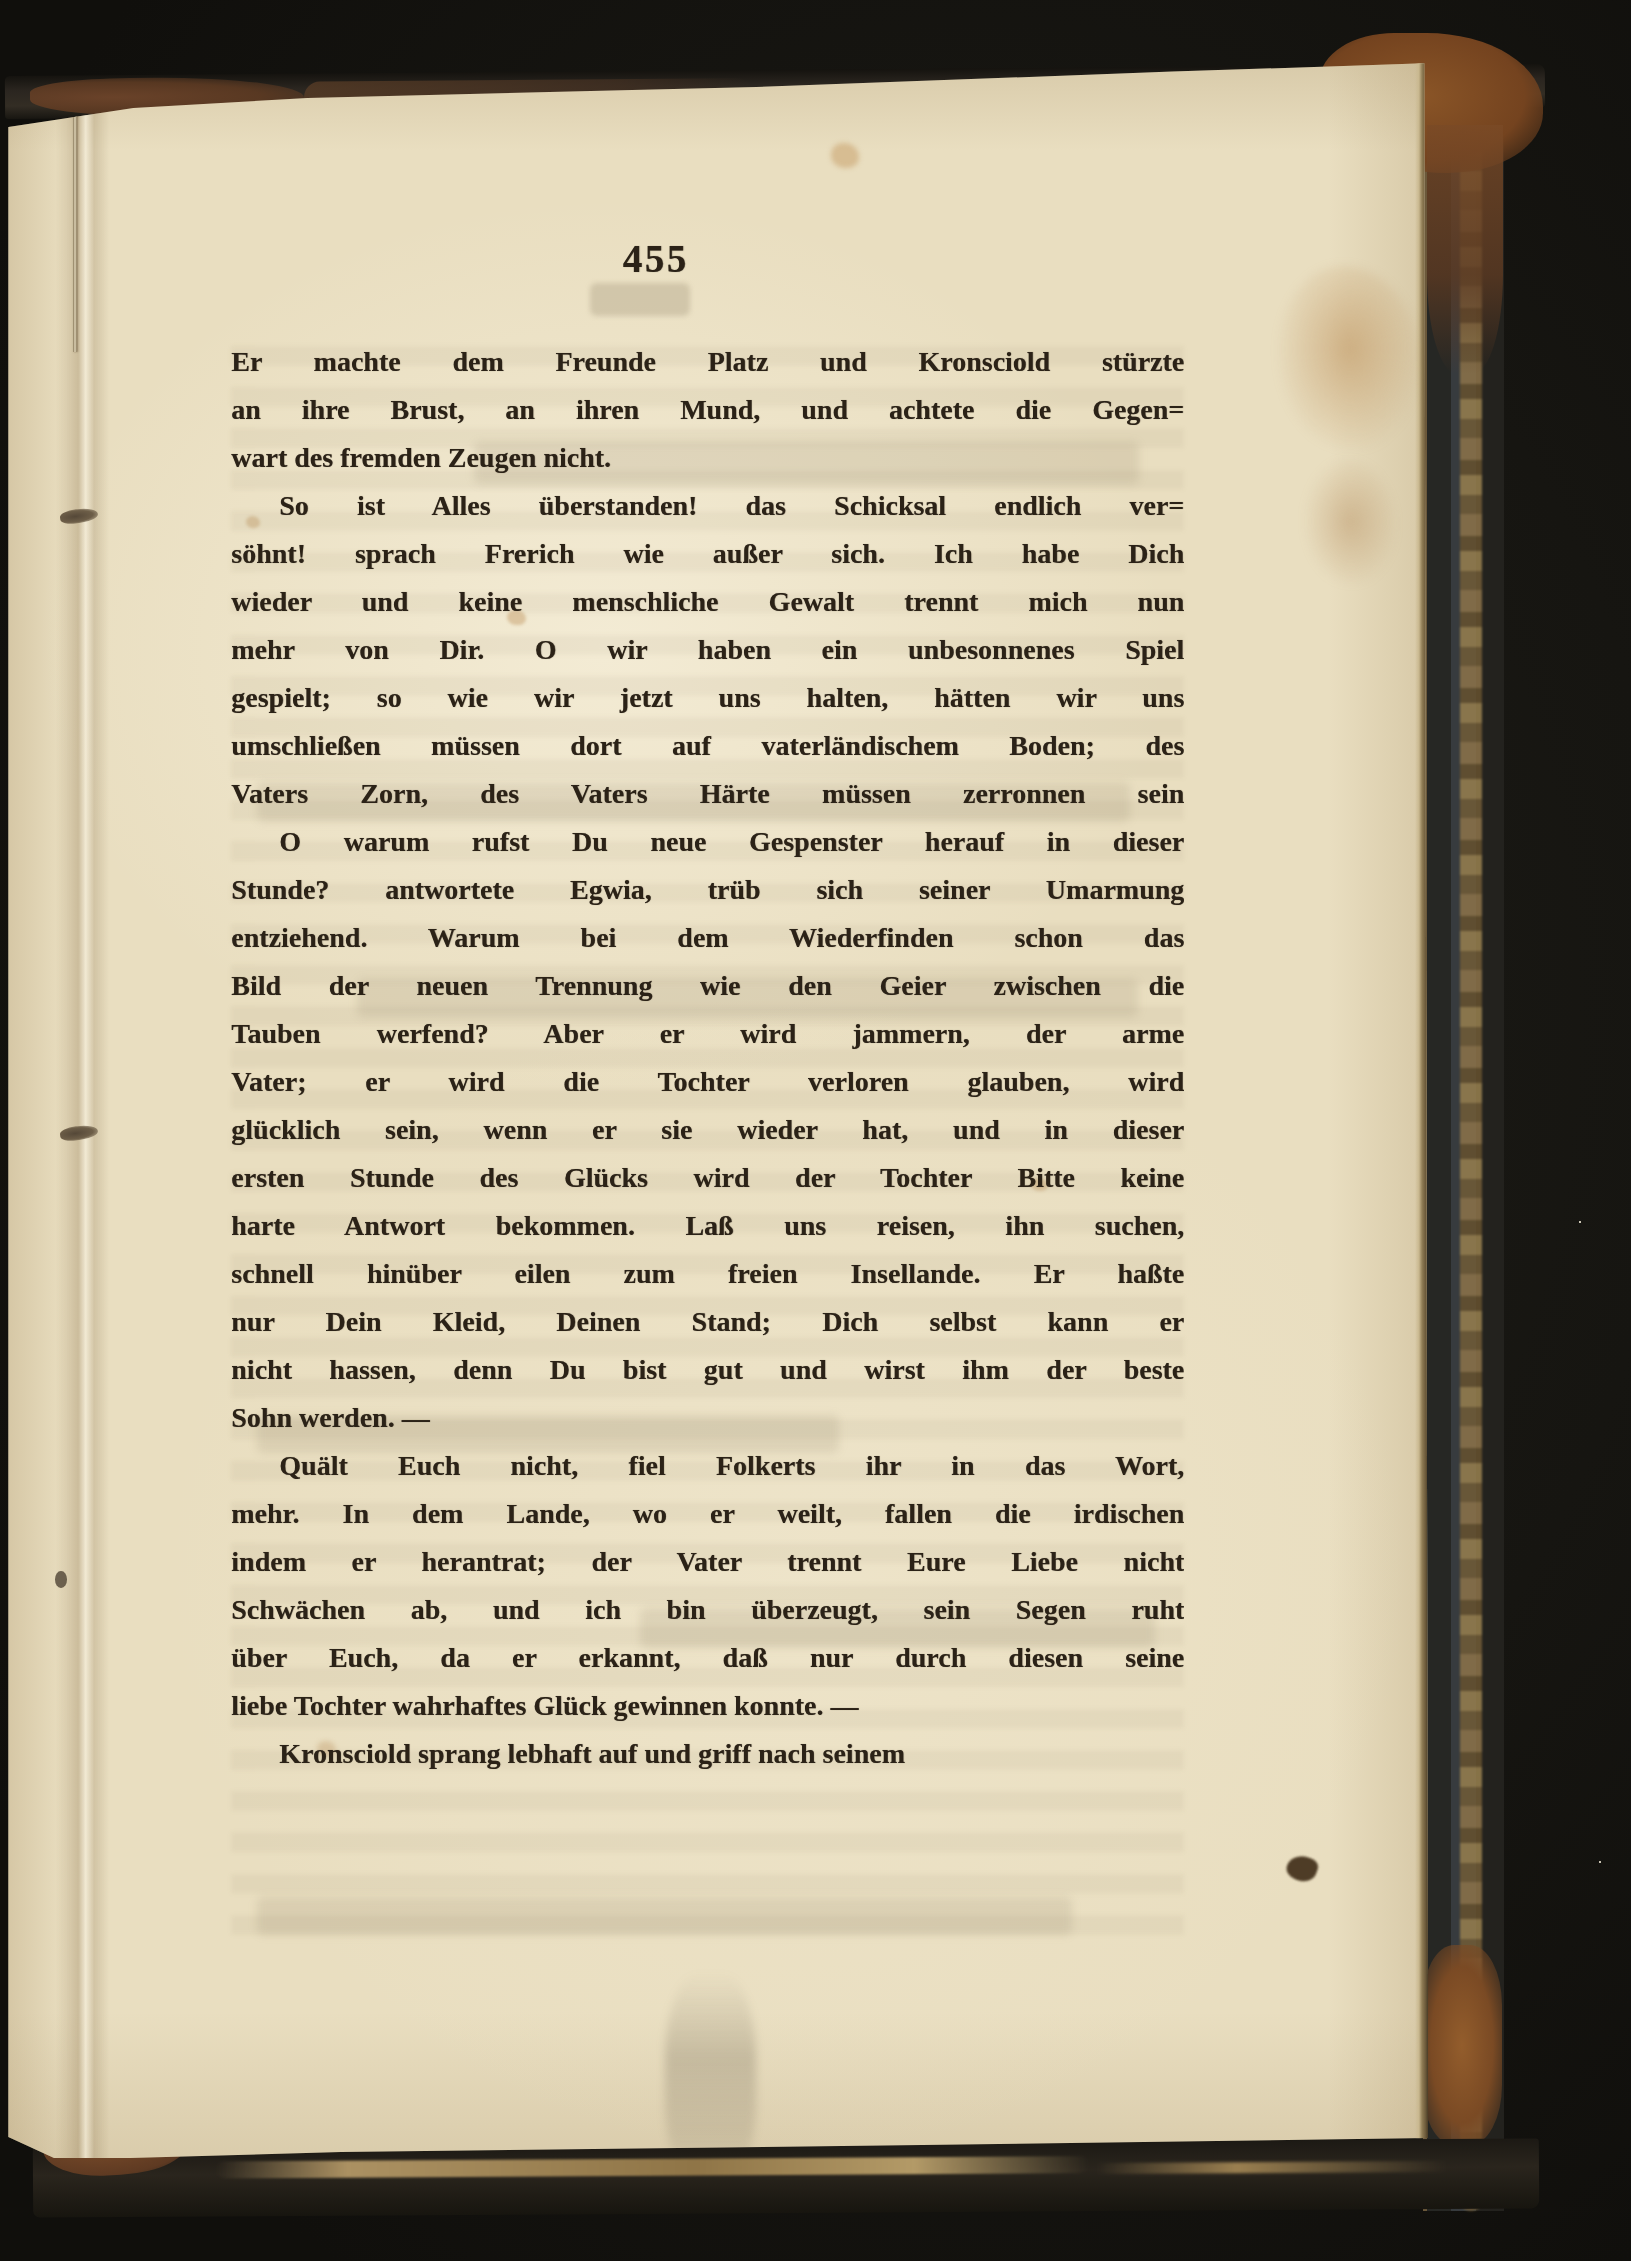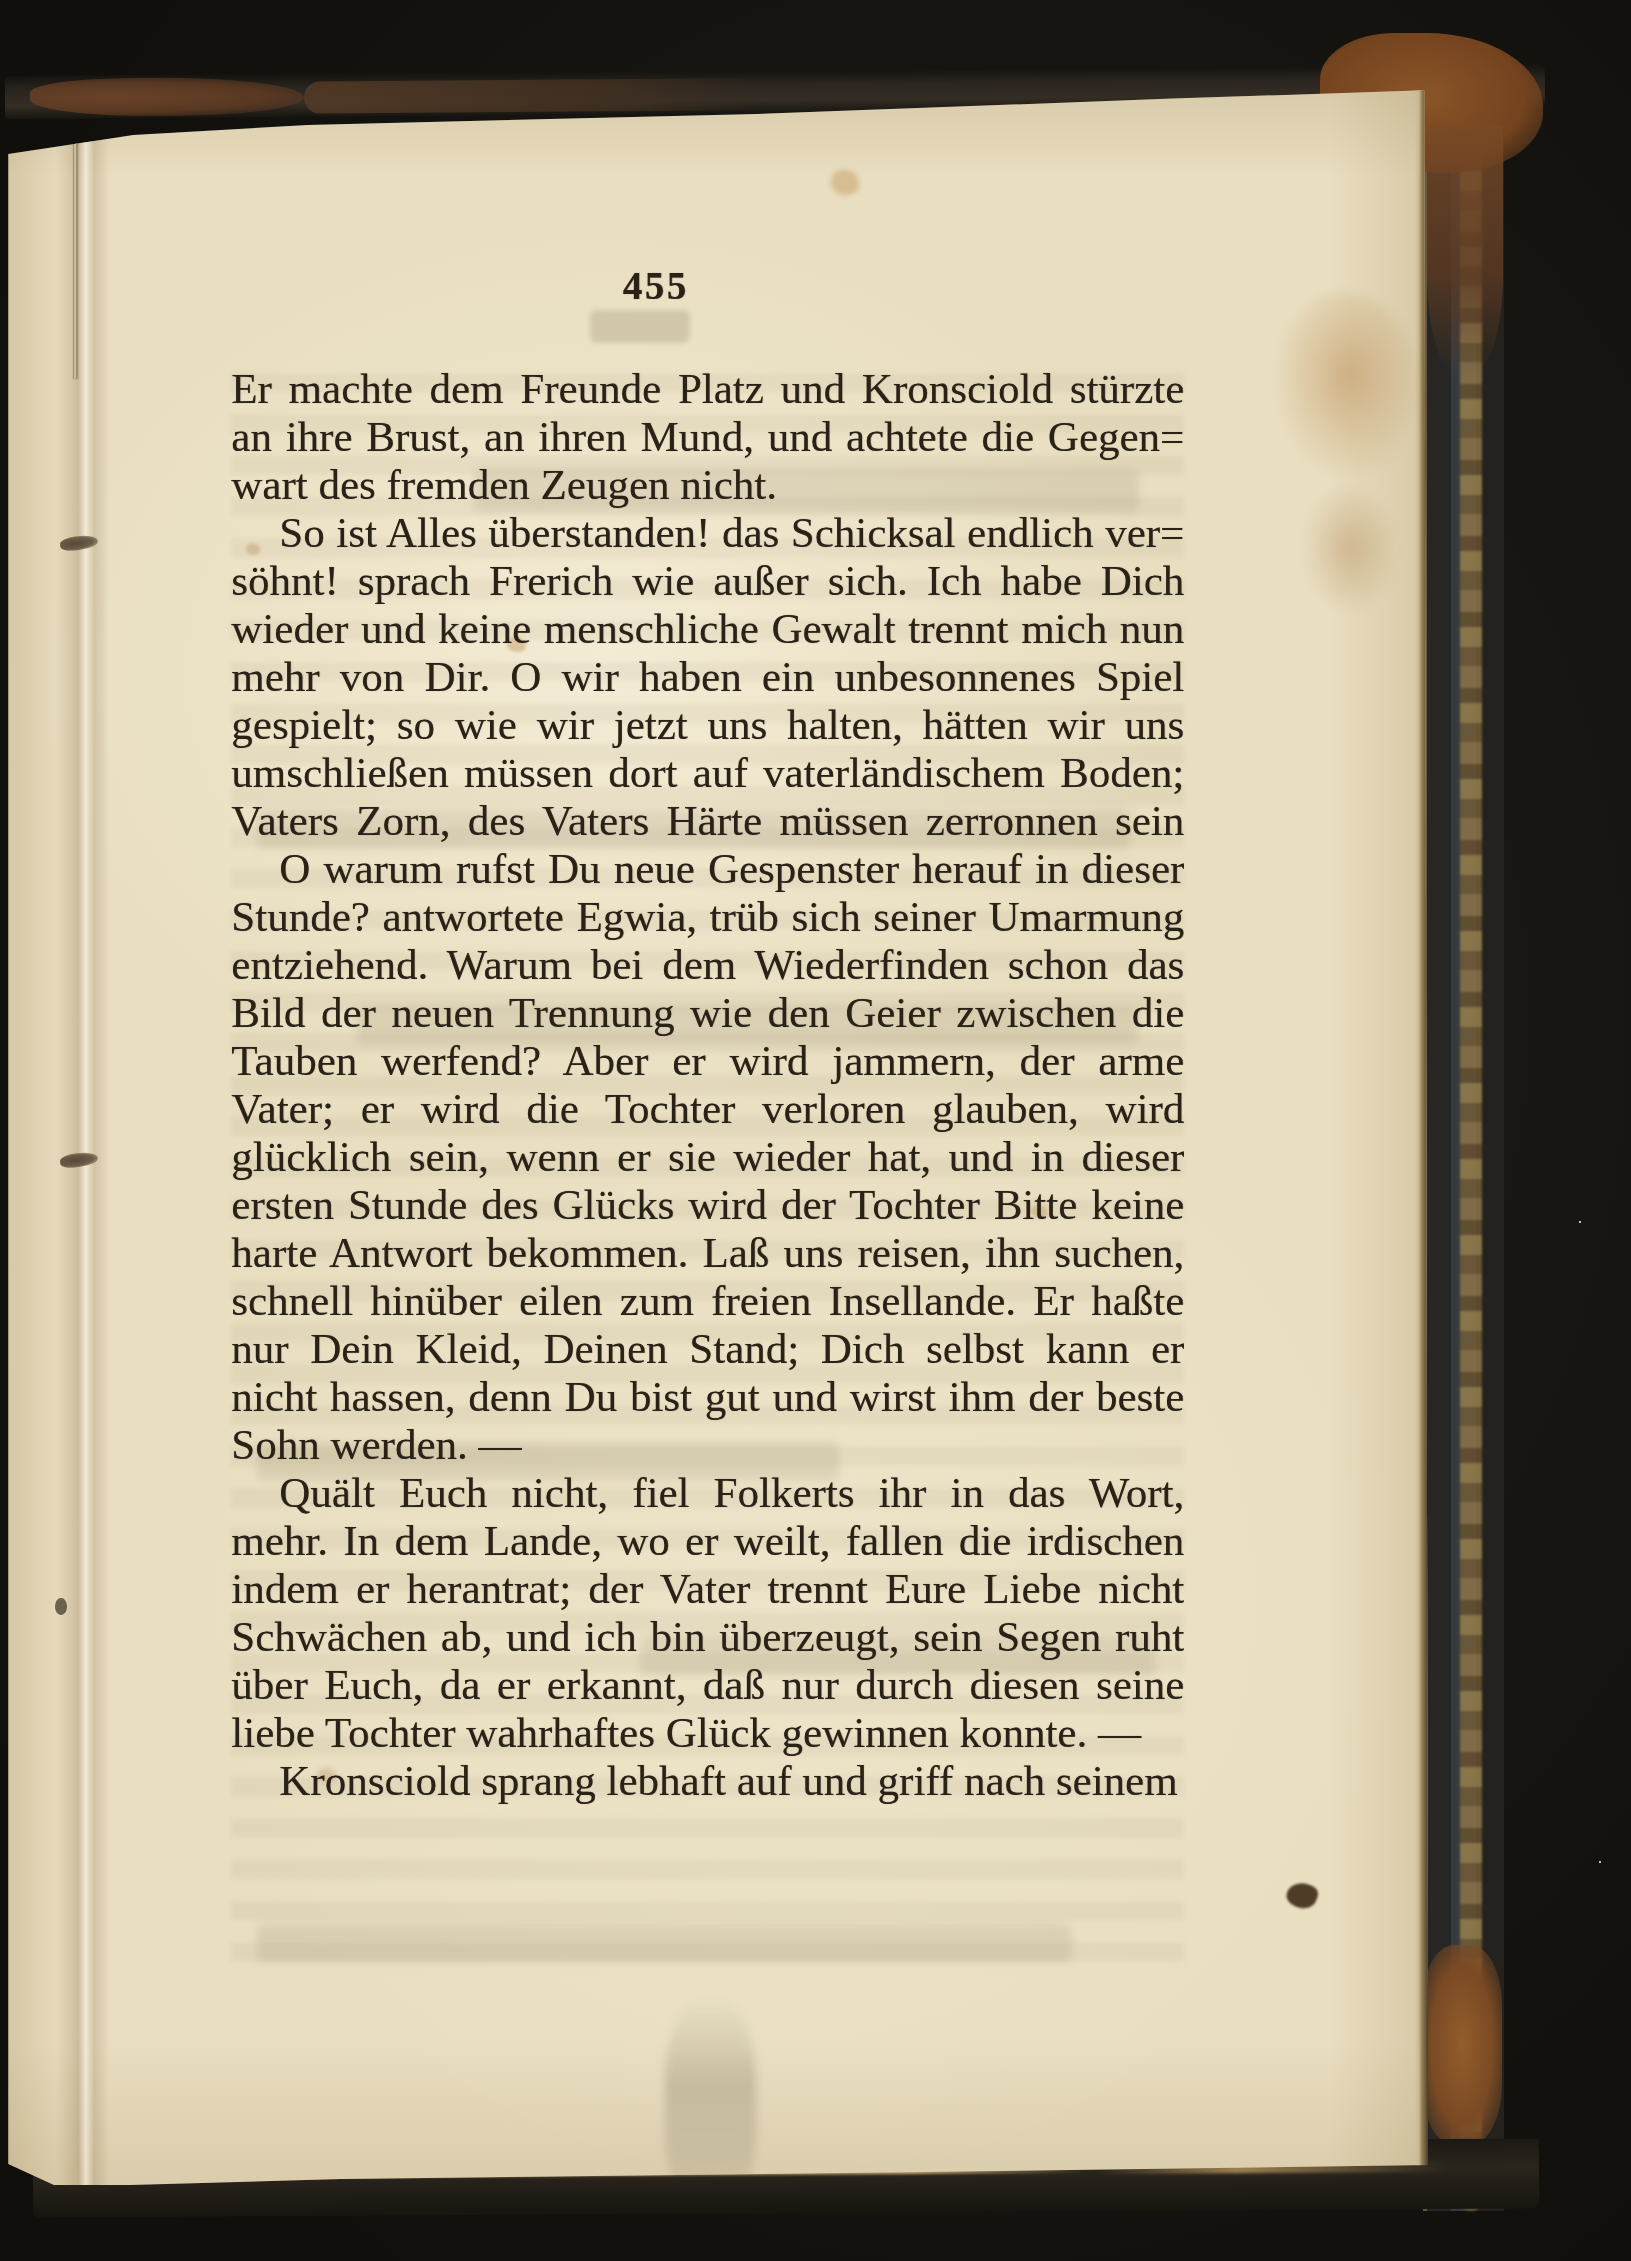--- a/index.html
+++ b/index.html
@@ -26,21 +26,21 @@
   #cover-right .fray{position:absolute;left:37px;top:0;width:21.6px;height:100%;background:repeating-linear-gradient(to bottom,#8d744a 0 21.6px,#66522f 21.6px 37px,#98804f 37px 57px,#715c37 57px 76px);filter:blur(0.8px);opacity:.85;border-radius:10px;}
   #corner-rust{left:1320px;top:33px;width:223px;height:140px;background:radial-gradient(ellipse at 45% 45%, #8a5527 0%, #74431f 60%, rgba(116,67,31,0) 100%);border-radius:35% 55% 45% 60%;}
   #rust-right-top{left:1427px;top:125px;width:76px;height:249px;background:linear-gradient(to bottom,#7a4a26,#5d3a22 60%,rgba(93,58,34,0));opacity:.8;border-radius:0 0 40% 40%;}
   #rust-right-bottom{left:1422px;top:1945px;width:80px;height:200px;background:radial-gradient(ellipse at 50% 50%, #935d2c 0%, #7a4a24 55%, rgba(122,74,36,0) 100%);border-radius:40%/30%;}
   #cover-bottom{left:33px;top:2143px;width:1506px;height:70px;background:linear-gradient(to bottom,#1c1914,#2a251d 40%,#17150f);transform:rotate(-0.35deg);border-radius:3.3px 3.3px 8.3px 6.7px;}
   #cover-bottom .streak{position:absolute;left:183px;top:15px;width:873px;height:16.6px;background:linear-gradient(to right,rgba(179,154,103,0),#ab9162 15%,#8f7547 55%,#b39a67 80%,rgba(179,154,103,0));filter:blur(1.2px);border-radius:8.3px;}
   #cover-bottom .streak2{position:absolute;left:1064px;top:21.6px;width:349px;height:11.6px;background:linear-gradient(to right,rgba(160,132,84,0),#9a7f50 40%,rgba(160,132,84,0));filter:blur(1.7px);}
   #leather-bl{left:43px;top:2110px;width:146px;height:65px;background:radial-gradient(ellipse at 40% 50%, #7b4c2a 0%, #5e3a22 70%, rgba(94,58,34,0) 100%);border-radius:45% 55% 50% 45%;transform:rotate(-3deg);}
 
   
-  #page{left:8.3px;top:87px;width:1420px;height:2098px;
+  #page{left:8.3px;top:60px;width:1420px;height:2098px;
     background-color:#e9dec0;
     background-image:
       radial-gradient(ellipse 790px 624px at 42% 28%, rgba(250,244,226,.6), rgba(250,244,226,0) 72%),
       radial-gradient(ellipse 831px 790px at 55% 72%, rgba(243,235,212,.45), rgba(243,235,212,0) 75%),
       linear-gradient(to right, rgba(146,118,70,.22), rgba(146,118,70,0) 58px, transparent 93%, rgba(146,118,70,.20)),
       linear-gradient(to bottom, rgba(138,110,64,.18), rgba(138,110,64,0) 91px, transparent 93%, rgba(138,110,64,.16));
     clip-path:polygon(0px 67px, 125px 48px, 299px 38px, 748px 27px, 1164px 11.6px, 1416px 3.3px,
                       1420px 2078px, 914px 2085px, 333px 2092px, 50px 2100px, 0px 2077px);}
   #page-edge-lines{position:absolute;right:0;top:0;width:13.3px;height:100%;
     background:linear-gradient(to right, rgba(0,0,0,0), #c9b88f 30%, #8f7c55 55%, #6e5c3c 80%, #4a3c26);}
@@ -76,21 +76,21 @@
   #ghost-4{left:249px;top:1355px;width:582px;height:38px;}
   #ghost-5{left:632px;top:1548px;width:515px;height:40px;}
   #ghost-6{left:249px;top:1837px;width:815px;height:38px;}
   #ghost-num{left:582px;top:223px;width:100px;height:33px;background:rgba(120,104,78,.22);filter:blur(2.5px);}
 
   
   #page-number{position:absolute;left:223px;top:176px;width:953px;text-align:center;
     transform:translateX(-52px);font-size:39px;font-weight:bold;color:#2b2217;
     letter-spacing:2.5px;text-shadow:0.4px 0.4px 0.8px rgba(43,34,23,.65);}
   #textblock{position:absolute;left:223px;top:278px;width:953px;color:#2b2217;
-    font-size:43px;font-weight:normal;text-shadow:0.3px 0.3px 0.8px rgba(43,34,23,.55);}
+    font-size:28px;font-weight:bold;text-shadow:0.3px 0.3px 0.8px rgba(43,34,23,.55);}
   .ln{height:48px;line-height:48px;text-align:justify;text-align-last:justify;
       white-space:normal;overflow:hidden;}
   .ln.end{text-align-last:left;}
   .ln.indent{padding-left:48px;}
 </style>
 </head>
 <body>
 
 <div id="scene">
 

